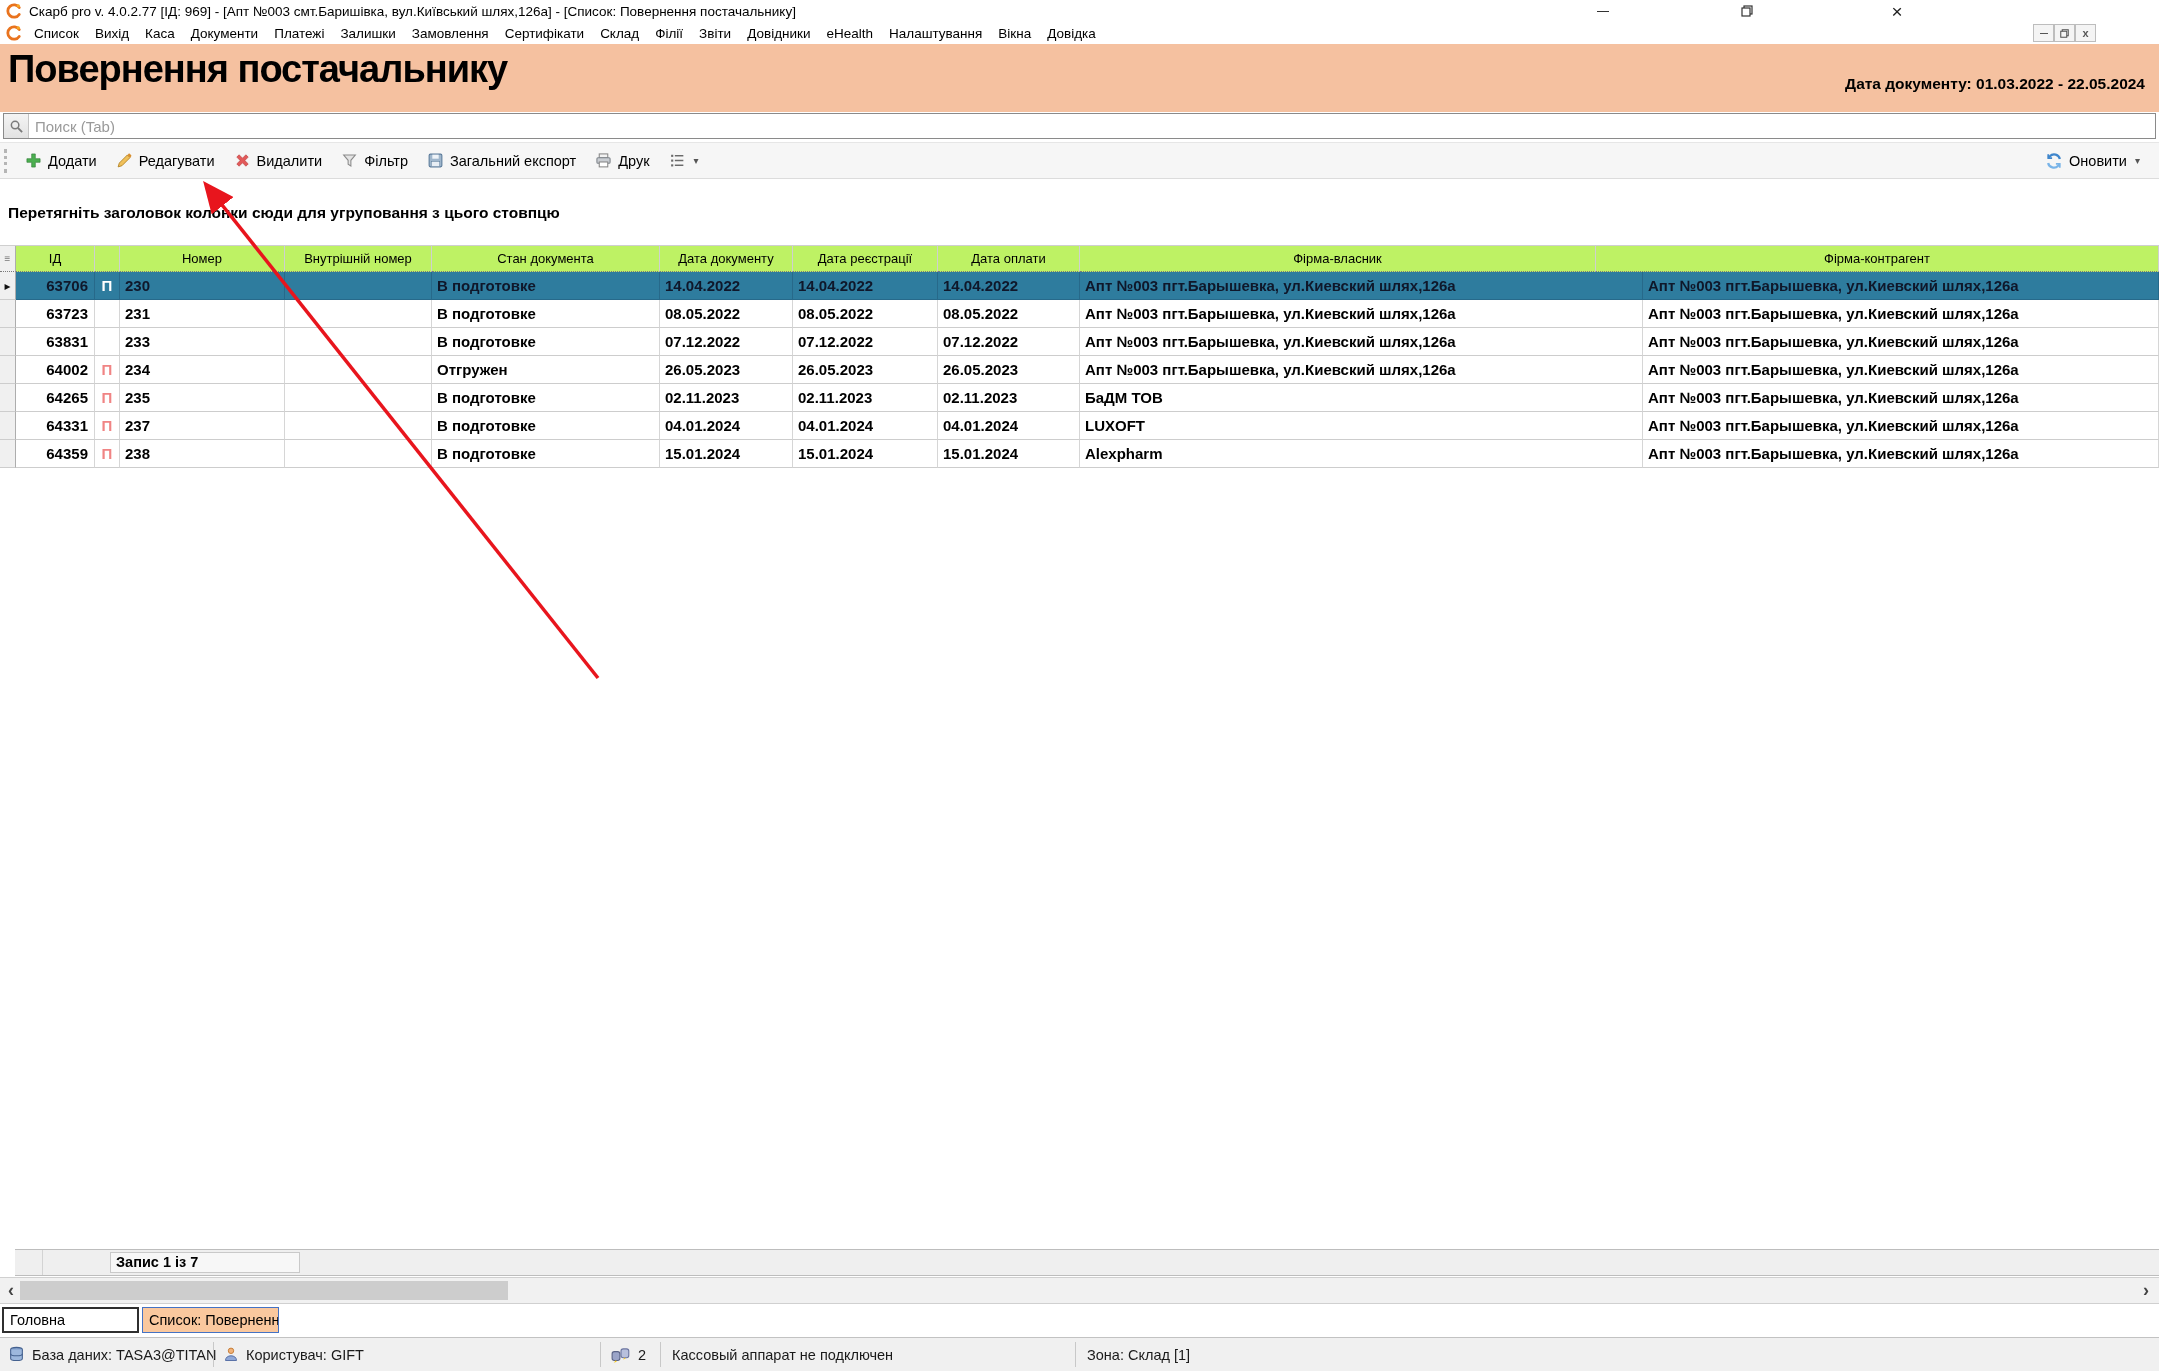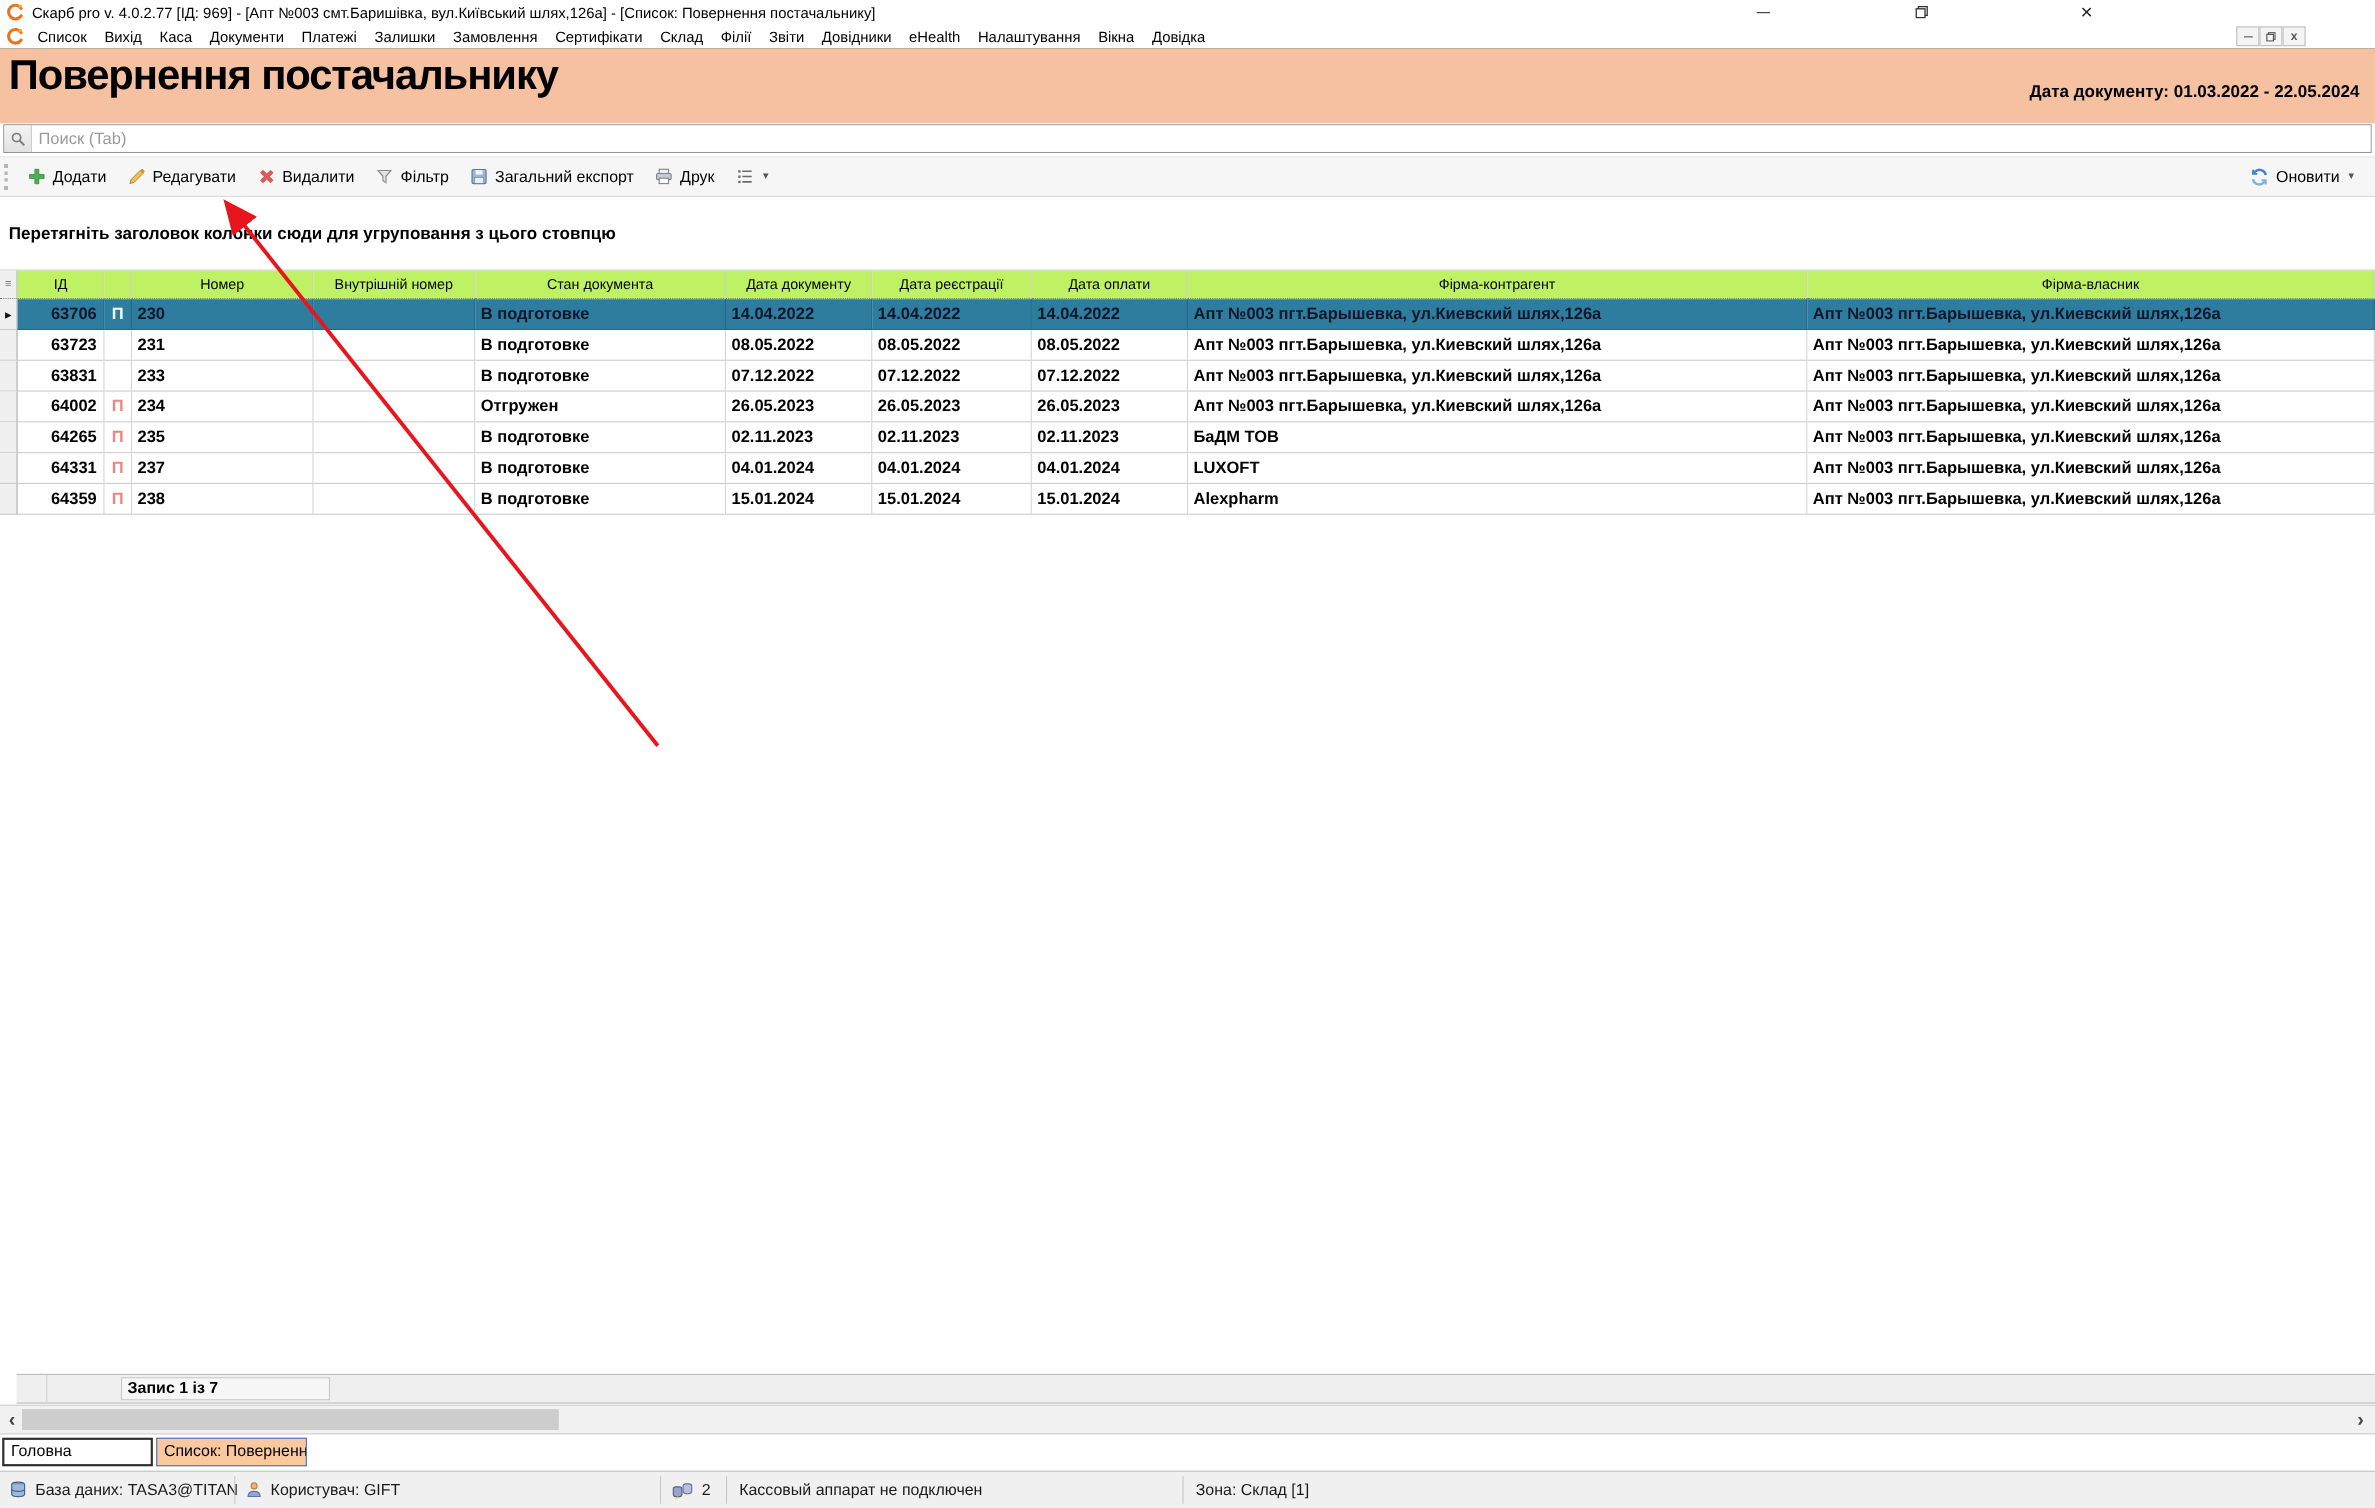--- a/index.html
+++ b/index.html
@@ -251,22 +251,22 @@
       <div class="grid-header">
         <div class="gh-ind">≡</div>
         <div class="gh-cell" style="width: 79px;">ІД</div>
         <div class="gh-cell" style="width: 25px;"></div>
         <div class="gh-cell" style="width: 165px;">Номер</div>
         <div class="gh-cell" style="width: 147px;">Внутрішній номер</div>
         <div class="gh-cell" style="width: 228px;">Стан документа</div>
         <div class="gh-cell" style="width: 133px;">Дата документу</div>
         <div class="gh-cell" style="width: 145px;">Дата реєстрації</div>
         <div class="gh-cell" style="width: 142px;">Дата оплати</div>
+        <div class="gh-cell" style="width: 516px;">Фірма-власник</div>
         <div class="gh-cell" style="width: 563px;">Фірма-контрагент</div>
-        <div class="gh-cell" style="width: 516px;">Фірма-власник</div>
       </div>
       <div class="grid-row selected">
         <div class="g-ind">▸</div>
         <div class="g-cell al-right" style="width: 79px;">63706</div>
         <div class="g-cell al-center p-flag" style="width: 25px;">П</div>
         <div class="g-cell al-left" style="width: 165px;">230</div>
         <div class="g-cell al-left" style="width: 147px;"></div>
         <div class="g-cell al-left" style="width: 228px;">В подготовке</div>
         <div class="g-cell al-left" style="width: 133px;">14.04.2022</div>
         <div class="g-cell al-left" style="width: 145px;">14.04.2022</div>

